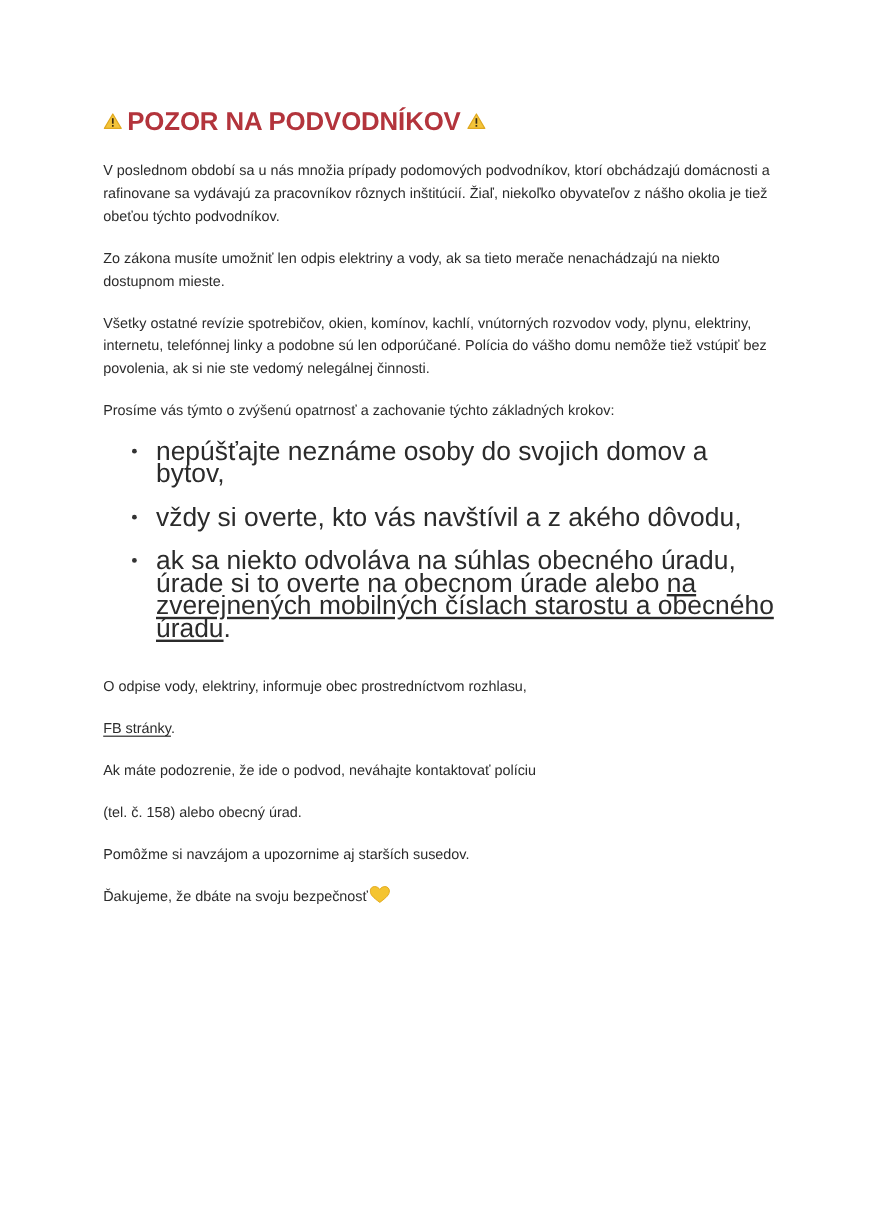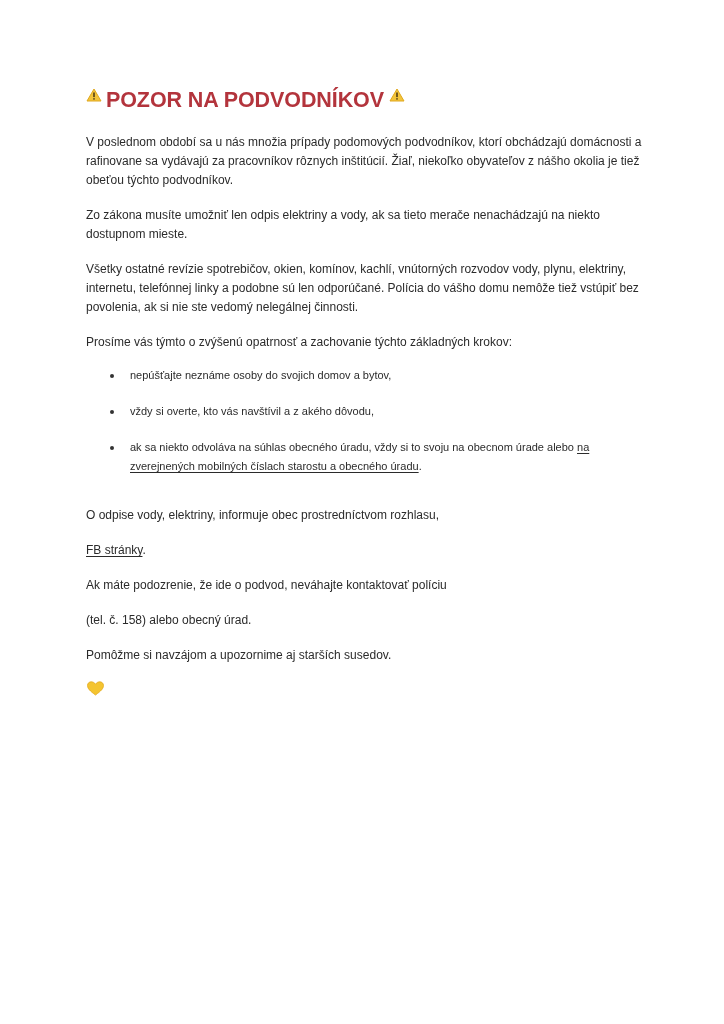--- a/index.html
+++ b/index.html
@@ -3,38 +3,38 @@
 <meta charset="utf-8">
 <style>
   html, body { margin: 0; padding: 0; background: #ffffff; }
   body {
     width: 724px; height: 1024px; position: relative; overflow: hidden;
     font-family: "Liberation Sans", sans-serif;
     color: #2b2b2b;
   }
   .page { position: absolute; left: 86px; top: 88px; width: 560px; }
   .title {
-    display: flex; 
+    display: flex; align-items: center;
     font-family: "Liberation Sans", sans-serif;
     font-weight: bold; font-size: 21.5px; color: #b3343c;
     letter-spacing: -0.1px;
     margin: 0 0 19px 0; height: 26px;
   }
   .warn {
     display: inline-block; width: 16px; height: 14px; position: relative;
     margin: 0 4px 0 0;
   }
   .warn.right { margin: 0 0 0 5px; }
   .warn svg { display: block; }
   p {
     margin: 0 0 16px 0; font-size: 12px; line-height: 19px;
   }
   ul.steps { list-style: none; margin: 2px 0 15px 0; padding: 0; }
   ul.steps li {
-    position: relative; padding-left: 44px; font-size: 11px; line-height: 19px;
+    position: relative; padding-left: 44px; font-size: 22px; line-height: 19px;
     margin-bottom: 17px;
   }
   ul.steps li .dot {
     position: absolute; left: 24px; top: 8px; width: 4px; height: 4px;
     border-radius: 50%; background: #333;
   }
   a.link { color: #2b2b2b; text-decoration: underline; text-underline-offset: 2px; }
   .heart { display: inline-block; vertical-align: -2px; margin-left: 1px; }
 </style>
 </head>
@@ -69,30 +69,30 @@
     <li>
       <span class="dot"></span>
       <span>nepúšťajte neznáme osoby do svojich domov a bytov,</span>
     </li>
     <li>
       <span class="dot"></span>
       <span>vždy si overte, kto vás navštívil a z akého dôvodu,</span>
     </li>
     <li style="margin-bottom:0">
       <span class="dot"></span>
-      <span>ak sa niekto odvoláva na súhlas obecného úradu, vždy si to svoju na obecnom úrade alebo </span><a class="link">na zverejnených mobilných číslach starostu a obecného úradu</a><span>.</span>
+      <span>ak sa niekto odvoláva na súhlas obecného úradu, úrade si to overte na obecnom úrade alebo </span><a class="link">na zverejnených mobilných číslach starostu a obecného úradu</a><span>.</span>
     </li>
   </ul>
 
   <p style="margin-top:30px">O odpise vody, elektriny, informuje obec prostredníctvom rozhlasu,</p>
   <p>
     <a class="link">FB stránky</a><span>.</span>
   </p>
   <p>Ak máte podozrenie, že ide o podvod, neváhajte kontaktovať políciu</p>
   <p>(tel. č. 158) alebo obecný úrad.</p>
   <p>Pomôžme si navzájom a upozornime aj starších susedov.</p>
   <p>
-    <span class="heart"><svg width="17" height="15" viewBox="0 0 17 15">
+    <span>Ďakujeme, že dbáte na svoju bezpečnosť</span><span class="heart"><svg width="17" height="15" viewBox="0 0 17 15">
           <path d="M8.5 14 C3 10 0.5 7.5 0.5 4.5 C0.5 2.3 2.2 0.8 4.3 0.8 C6 0.8 7.6 1.8 8.5 3.2 C9.4 1.8 11 0.8 12.7 0.8 C14.8 0.8 16.5 2.3 16.5 4.5 C16.5 7.5 14 10 8.5 14 Z" fill="#f4c430" stroke="#e2a81c" stroke-width="0.8"></path>
         </svg></span>
   </p>
 
 </div>
 
 </body></html>

